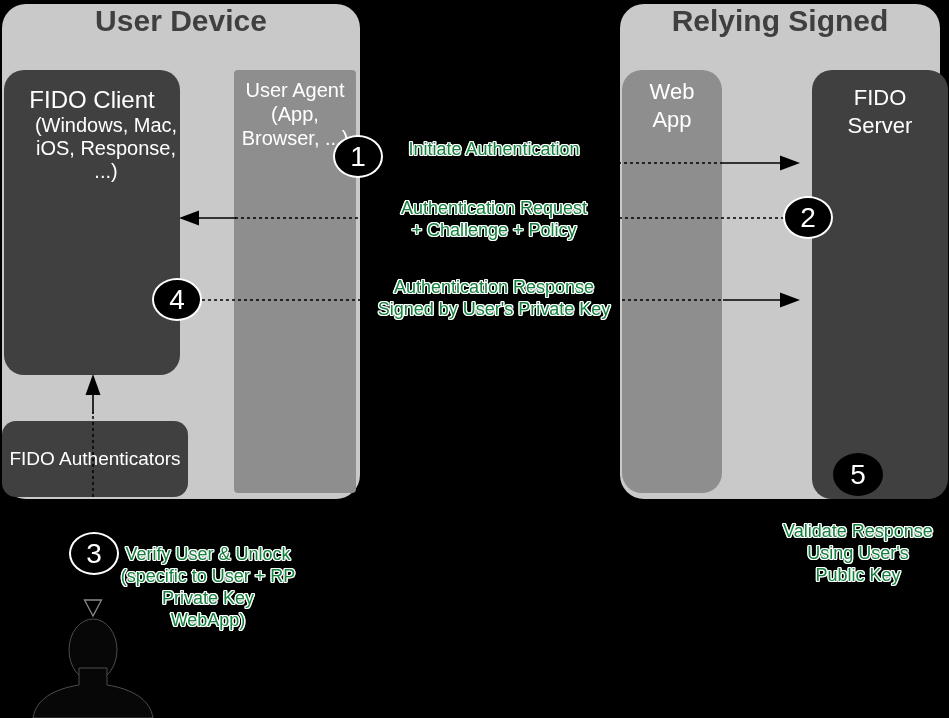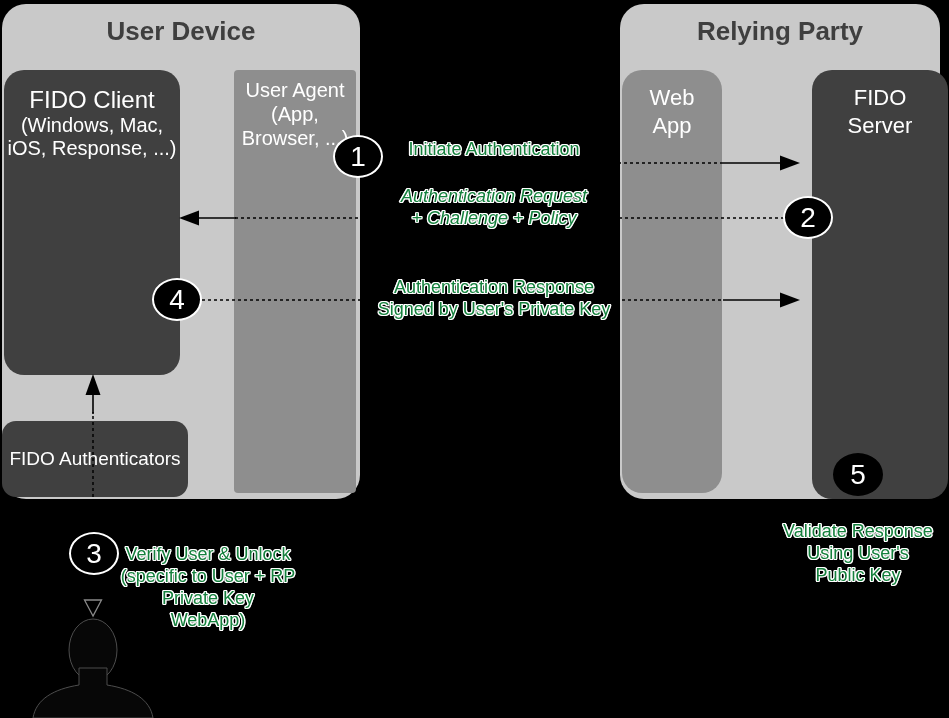--- a/index.html
+++ b/index.html
@@ -15,61 +15,60 @@
     background: #000;
     overflow: hidden;
   }
   
   .panel {
     position: absolute;
     background: #C9C9C9;
     border-radius: 24px;
   }
   .panel-title {
-    padding-top: 12px;
     text-align: center;
-    font-size: 26px;
+    font-size: 30px;
     font-weight: bold;
     color: #3F3F3F;
   }
   #user-device { left: 2px; top: 4px; width: 358px; height: 495px; }
   #relying-party { left: 620px; top: 4px; width: 320px; height: 495px; }
 
   
   .box {
     position: absolute;
     color: #fff;
     text-align: center;
   }
   .blue { background: #404040; }
   .gray { background: #8E8E8E; }
 
   #fido-client {
     left: 4px; top: 70px; width: 176px; height: 305px;
     border-radius: 20px; padding-top: 16px; box-sizing: border-box;
   }
   #fido-client .t1 { font-size: 24px; line-height: 28px; }
-  #fido-client .t2 { font-size: 20px; line-height: 23px; }
+  #fido-client .t2 { font-size: 20px; line-height: 23px; padding-left: 28px; }
 
   #user-agent {
     left: 234px; top: 70px; width: 122px; height: 423px;
     border-radius: 4px; padding-top: 8px; box-sizing: border-box;
   }
   #user-agent .t { font-size: 20px; line-height: 24px; }
 
   #fido-authenticators {
     left: 2px; top: 421px; width: 186px; height: 76px;
     border-radius: 14px;
     display: flex; align-items: center; justify-content: center;
     font-size: 19px;
   }
 
   #web-app {
     left: 622px; top: 70px; width: 100px; height: 423px;
-    border-radius: 20px; padding-top: 14px; box-sizing: border-box;
+    border-radius: 20px; padding-top: 8px; box-sizing: border-box;
   }
   #web-app .t { font-size: 22px; line-height: 28px; }
 
   #fido-server {
     left: 800px; top: 70px; width: 136px; height: 429px;
     border-radius: 20px; padding-top: 14px; box-sizing: border-box; margin-left: 12px;
   }
   #fido-server .t { font-size: 22px; line-height: 28px; }
 
   
@@ -106,36 +105,36 @@
     width: 300px;
     text-align: center;
     font-size: 18px;
     line-height: 22px;
     color: #15803d;
     text-shadow:
       -1px -1px 0 #fff, 1px -1px 0 #fff, -1px 1px 0 #fff, 1px 1px 0 #fff,
       0 -1.3px 0 #fff, 0 1.3px 0 #fff, -1.3px 0 0 #fff, 1.3px 0 0 #fff;
   }
   #label-1 { left: 344px; top: 138px; }
-  #label-2 { left: 344px; top: 185px; font-style: italic; }
+  #label-2 { left: 344px; top: 197px; }
   #label-4 { left: 344px; top: 276px; }
   #label-3 { left: 58px;  top: 543px; }
   #label-5 { left: 708px; top: 520px; }
 </style>
 </head>
 <body>
 
 <div id="stage">
 
   <div class="panel" id="user-device">
     <div class="panel-title">User Device</div>
   </div>
 
   <div class="panel" id="relying-party">
-    <div class="panel-title">Relying Party</div>
+    <div class="panel-title">Relying Signed</div>
   </div>
 
   <div class="box blue" id="fido-client">
     <div class="t1">FIDO Client</div>
     <div class="t2">(Windows, Mac,</div>
     <div class="t2">iOS, Response, ...)</div>
   </div>
 
   <div class="box gray" id="user-agent">
     <div class="t">User Agent</div>

